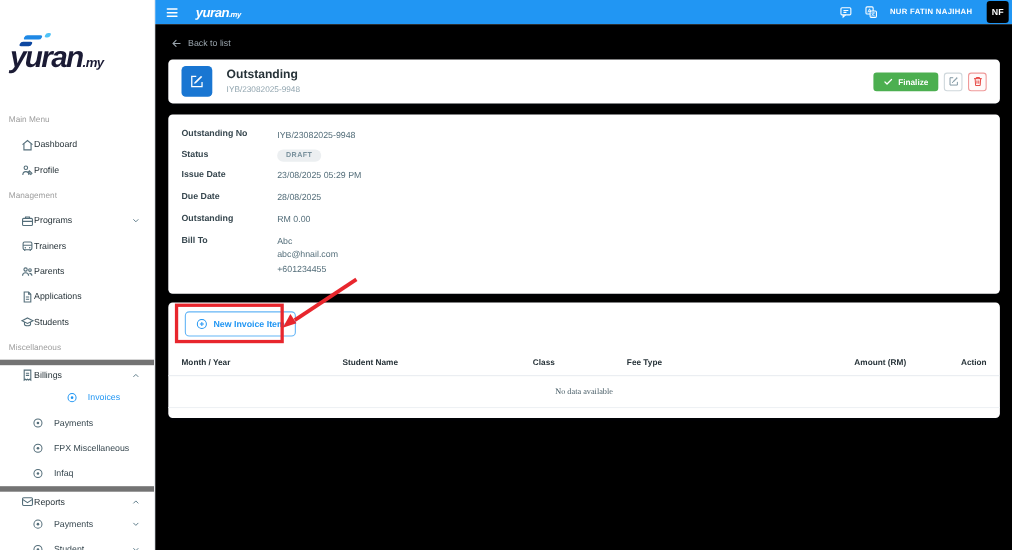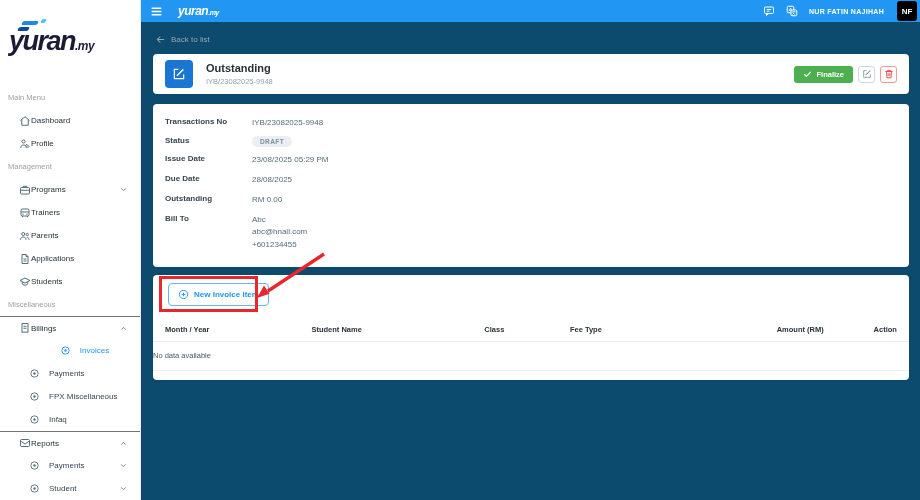--- a/index.html
+++ b/index.html
@@ -1,48 +1,48 @@
 <!DOCTYPE html>
 <html><head>
 <meta charset="utf-8">
 <style>
   * { margin:0; padding:0; box-sizing:border-box; }
   html,body { width:920px; height:500px; font-family:"Liberation Sans",sans-serif; background:#fff; overflow:hidden; }
 
   
   .sidebar { position:absolute; left:0; top:0; width:141px; height:500px; background:#fff; border-right:1px solid #e9edf1; z-index:5; }
-  .logo { position:relative; height:86px; }
+  .logo { position:relative; height:86px;margin-top:11px; }
   .logo-text { position:absolute; left:9px; top:26px; font-size:27px; font-weight:800; font-style:italic; color:#1b1b35; letter-spacing:-1.5px; }
   .logo-tld { font-size:12px; letter-spacing:-0.5px; }
   .logo-accent { position:absolute; border-radius:2px; transform:skewX(-25deg); }
   .la1 { left:22px; top:21px; width:16px; height:4px; background:#1e88e5; }
   .la2 { left:18px; top:27px; width:11px; height:4px; background:#0d47a1; }
   .la3 { left:41px; top:19px; width:5px; height:4px; background:#4fc3f7; }
   .nav-sec { height:23px; display:flex; align-items:center; padding-left:8px; font-size:7.5px; color:#9e9e9e; }
   .nav-item { height:23px; display:flex; align-items:center; padding-left:19px; gap:0; font-size:8px; color:#263238; cursor:pointer; }
   .nav-sub  { height:23px; display:flex; align-items:center; padding-left:29px; gap:9px;  font-size:8px; color:#37474f; cursor:pointer; }
-  .nav-item.bordered { border-top:1px solid #737373; }
+  .nav-item.bordered { border-top:5px solid #737373; }
   .nico { display:flex; color:#546e7a; }
   .rico { display:flex; color:#546e7a; }
   .nav-sub.active { color:#2196f3;justify-content:center; }
   .nav-sub.active .rico { color:#2196f3; }
   .chev { margin-left:auto; margin-right:12px; display:flex; }
 
   
   .topbar { position:absolute; left:141px; top:0; width:779px; height:22px; background:#2196f3; display:flex; align-items:center; }
   .burger { margin-left:9px; display:flex; cursor:pointer; }
   .tb-brand { margin-left:15px; color:#fff; font-weight:800; font-style:italic; font-size:12px; letter-spacing:-0.5px; }
   .tb-brand .logo-tld { font-size:7px; }
   .tb-right { margin-left:auto; display:flex; align-items:center; gap:11px; }
   .tb-ico { display:flex; cursor:pointer; }
   .tb-name { font-size:7px; font-weight:700; color:#fff; letter-spacing:.3px; }
   .avatar { width:20px; height:20px; background:#000; border-radius:3px; color:#fff; font-size:8px; font-weight:700; display:flex; align-items:center; justify-content:center; margin-right:3px; margin-left:2px; cursor:pointer; }
 
   
-  .content { position:absolute; left:141px; top:22px; width:779px; height:478px; background:#0c4a6e; }
+  .content { position:absolute; left:141px; top:22px; width:779px; height:478px; background:#000000; }
   .back-row { display:flex; align-items:center; gap:5px; padding:12px 0 9px 14px; color:#9aa5ad; font-size:8px; cursor:pointer; }
   .card { background:#fff; border-radius:4px; margin:0 11px 0 12px; box-shadow:0 1px 2px rgba(16,36,94,.07); }
 
   .card-title { height:40px; display:flex; align-items:center; padding:0 12px; }
   .tc-ico { width:28px; height:28px; background:#1976d2; border-radius:4px; display:flex; align-items:center; justify-content:center; }
   .tc-text { margin-left:13px; }
   .tc-title { font-size:11px; font-weight:700; color:#263238; }
   .tc-sub { font-size:7.5px; color:#90a4ae; margin-top:3px; }
   .tc-actions { margin-left:auto; display:flex; align-items:center; gap:5px; }
   .btn-finalize { display:flex; align-items:center; gap:4px; background:#4caf50; color:#fff; border:none; font-family:inherit; font-size:7.5px; font-weight:700; padding:4px 9px; border-radius:3px; cursor:pointer; }
@@ -58,21 +58,21 @@
 
   .card-items { margin-top:8px; position:relative; padding:8px 0 9px; }
   .btn-new { display:inline-flex; align-items:center; gap:5px; margin-left:15px; background:#fff; border:1px solid #64b5f6; color:#2196f3; font-family:inherit; font-size:8px; font-weight:700; padding:5px 9px; border-radius:4px; cursor:pointer; position:relative; z-index:1; }
   .anno-rect { position:absolute; left:6px; top:1px; width:99px; height:36px; border:3px solid #e8262d; z-index:2; pointer-events:none; }
   .anno-arrow { position:absolute; left:95px; top:-26px; width:90px; height:60px; z-index:3; pointer-events:none; }
   .tbl { margin-top:13px; }
   .t-head { display:flex; padding:6px 12px 7px; border-bottom:1px solid #e9edf1; }
   .t-head span { font-size:7.5px; font-weight:700; color:#263238; }
   .c1{width:20%;text-align:left;} .c2{width:20%;text-align:left;} .c3{width:10%;text-align:center;}
   .c4{width:15%;text-align:center;} .c5{width:25%;text-align:right;} .c6{width:10%;text-align:right;}
-  .t-empty { font-size:7.5px; color:#455a64; padding:9px 0 10px; border-bottom:1px solid #eef1f4; }
+  .t-empty { text-align:center; font-size:7.5px; color:#455a64; padding:9px 0 10px; border-bottom:1px solid #eef1f4;font-family:Liberation Serif, serif; }
 
   svg { display:block; }
 </style>
 </head>
 <body>
 
 <aside class="sidebar">
   <div class="logo">
     <span class="logo-accent la1"></span>
     <span class="logo-accent la2"></span>
@@ -340,21 +340,21 @@
             <path d="M8.5 6 V3.5 h7 V6"></path>
             <path d="M6 6 l1 15 h10 l1-15"></path>
             <path d="M10 10 v7 M14 10 v7"></path>
           </svg>
         </span>
     </div>
   </section>
 
   <section class="card card-details">
     <div class="d-row">
-      <span class="d-label">Transactions No</span>
+      <span class="d-label">Outstanding No</span>
       <span class="d-value">IYB/23082025-9948</span>
     </div>
     <div class="d-row">
       <span class="d-label">Status</span>
       <span class="badge">DRAFT</span>
     </div>
     <div class="d-row">
       <span class="d-label">Issue Date</span>
       <span class="d-value">23/08/2025 05:29 PM</span>
     </div>

